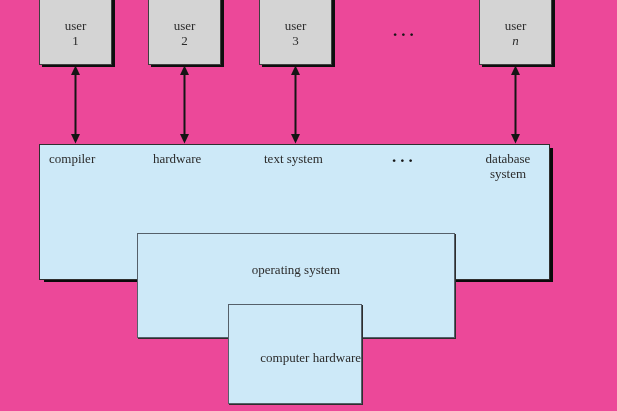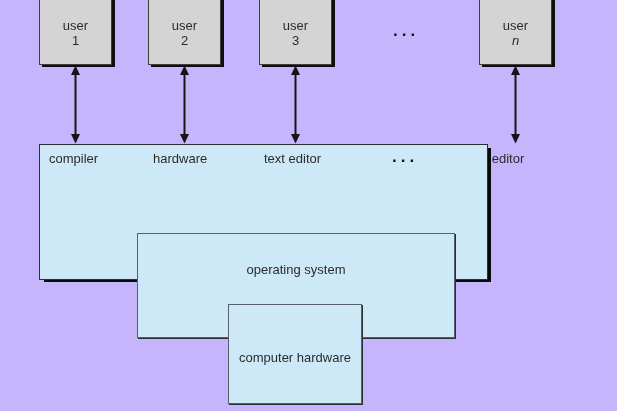--- a/index.html
+++ b/index.html
@@ -5,22 +5,23 @@
   * { margin: 0; padding: 0; box-sizing: border-box; }
   html, body { background: #ffffff; }
   body {
     font-family: "Liberation Sans", "DejaVu Sans", sans-serif;
     color: #2b2b2b;
   }
   .stage {
     position: relative;
     width: 617px;
     height: 411px;
-    background: #c4b5fd;
+    background: #ec4899;
     overflow: hidden;
+    font-family: Liberation Serif, serif;
   }
 
   
   .user-box {
     position: absolute;
     top: -9px;
     width: 73px;
     height: 74px;
     background: #d4d4d4;
     border: 1px solid #3f3f3f;
@@ -66,21 +67,21 @@
 
   
   .layer {
     position: absolute;
     background: #cde9f8;
     font-size: 13px;
   }
   .layer-apps {
     left: 39px;
     top: 144px;
-    width: 449px;
+    width: 511px;
     height: 136px;
     border: 1px solid #2f2f2f;
     box-shadow: 4px 3px 0 -1px #0a0a0a;
     z-index: 4;
   }
   .layer-os {
     left: 137px;
     top: 233px;
     width: 318px;
     height: 105px;
@@ -119,21 +120,21 @@
 
   .layer-caption {
     position: absolute;
     left: 0;
     width: 100%;
     text-align: center;
     line-height: 15px;
   }
   .caption-apps { top: 50px; }
   .caption-os   { top: 28px; }
-  .caption-hw   { top: 45px; }
+  .caption-hw   { top: 45px; text-align: right; }
 </style>
 </head>
 <body>
 
 <div class="stage">
 
   <div class="user-box user-1">
     <span class="user-word">user</span>
     <span class="user-num">1</span>
   </div>
@@ -171,24 +172,25 @@
     <g stroke="#151515" fill="#151515">
       <line x1="515.5" y1="8" x2="515.5" y2="71" stroke-width="2"></line>
       <polygon points="515.5,0.5 511,10 520,10" stroke="none"></polygon>
       <polygon points="515.5,78.5 511,69 520,69" stroke="none"></polygon>
     </g>
   </svg>
 
   <div class="layer layer-apps">
     <span class="prog prog-compiler">compiler</span>
     <span class="prog prog-assembler">hardware</span>
-    <span class="prog prog-texteditor">text editor</span>
+    <span class="prog prog-texteditor">text system</span>
     <span class="dots dots-row">...</span>
     <span class="prog prog-database">
-      <span>editor</span>
+      <span>database</span>
+      <span>system</span>
     </span>
   </div>
 
   <div class="layer layer-os">
     <div class="layer-caption caption-os">operating system</div>
   </div>
 
   <div class="layer layer-hw">
     <div class="layer-caption caption-hw">computer hardware</div>
   </div>

